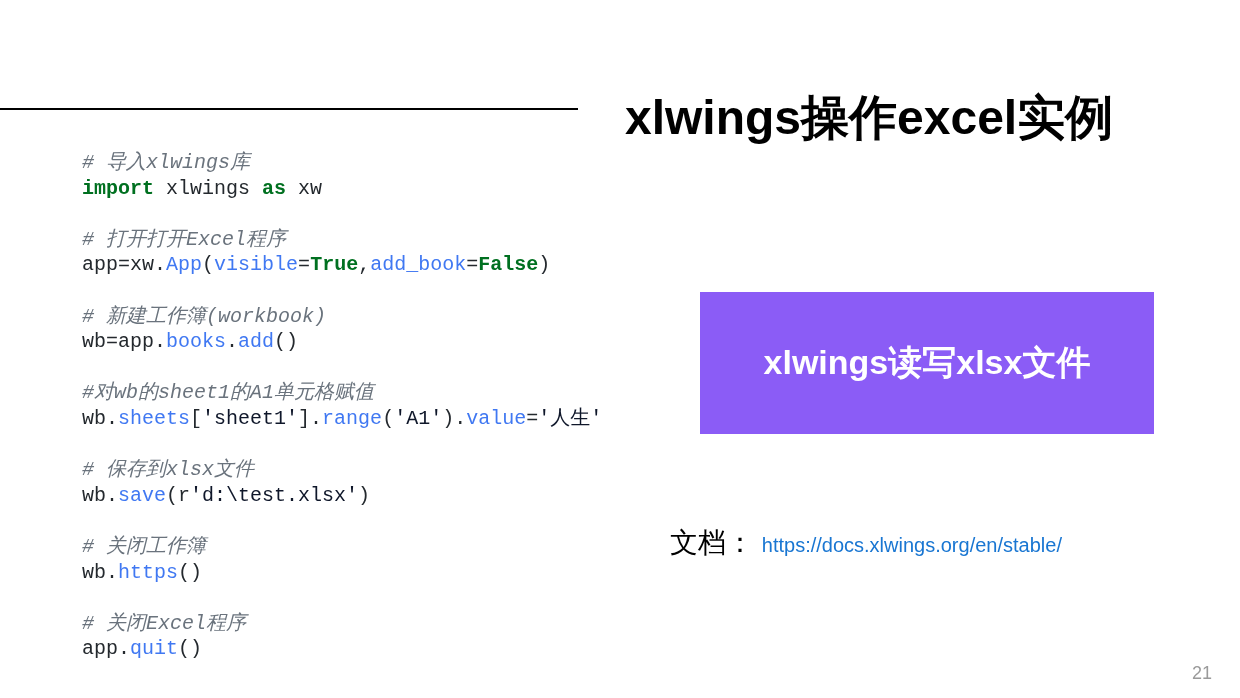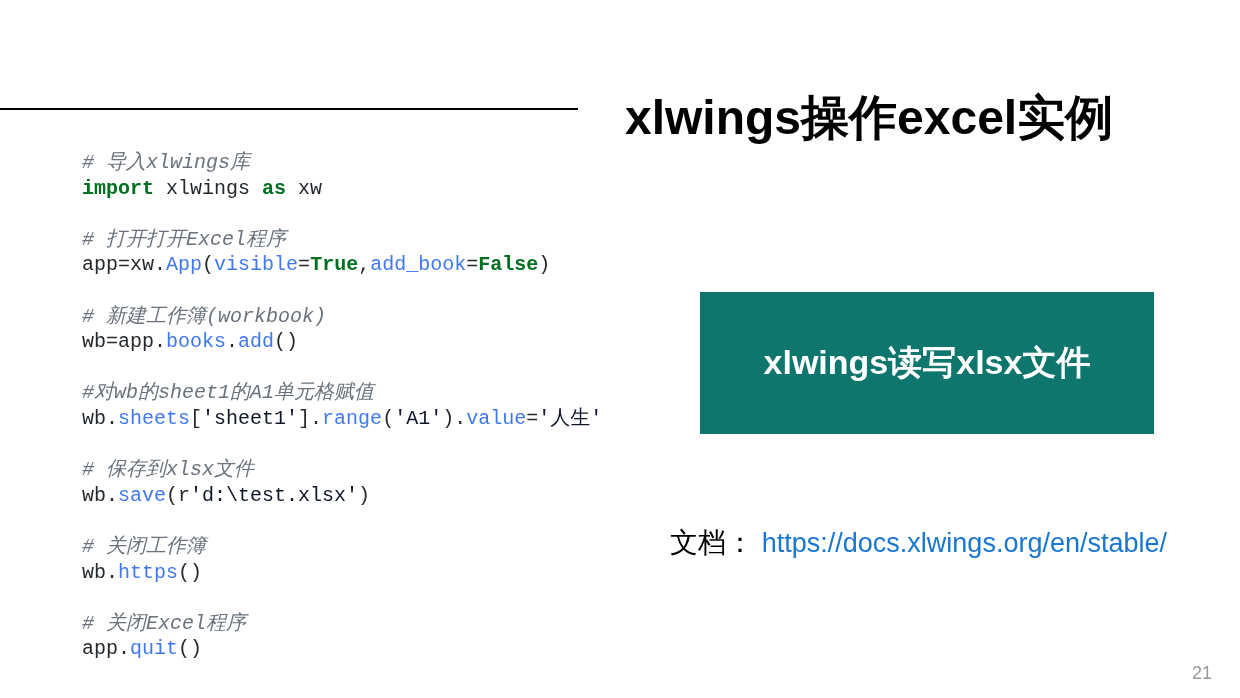--- a/index.html
+++ b/index.html
@@ -42,40 +42,40 @@
   .c-attr      { color: #4078f2; }
   .c-true      { color: #007020; font-weight: bold; }
   .c-false     { color: #007020; font-weight: bold; }
   .c-string    { color: #0f172a; }
   .black-box {
     position: absolute;
     top: 292px;
     left: 700px;
     width: 454px;
     height: 142px;
-    background: #0f766e;
+    background: #8b5cf6;
     display: flex;
     align-items: center;
     justify-content: center;
   }
   .black-box-text {
     color: #fff;
     font-size: 34px;
     font-weight: bold;
   }
   .doc-line {
     position: absolute;
     top: 524px;
     left: 670px;
     font-size: 28px;
     color: #000;
   }
   .doc-link {
     color: #1976d2;
-    font-size: 27px;
+    font-size: 20px;
   }
   .page-num {
     position: absolute;
     bottom: 14px;
     right: 28px;
     color: #9a9a9a;
     font-size: 18px;
   }
 </style>
 </head>

